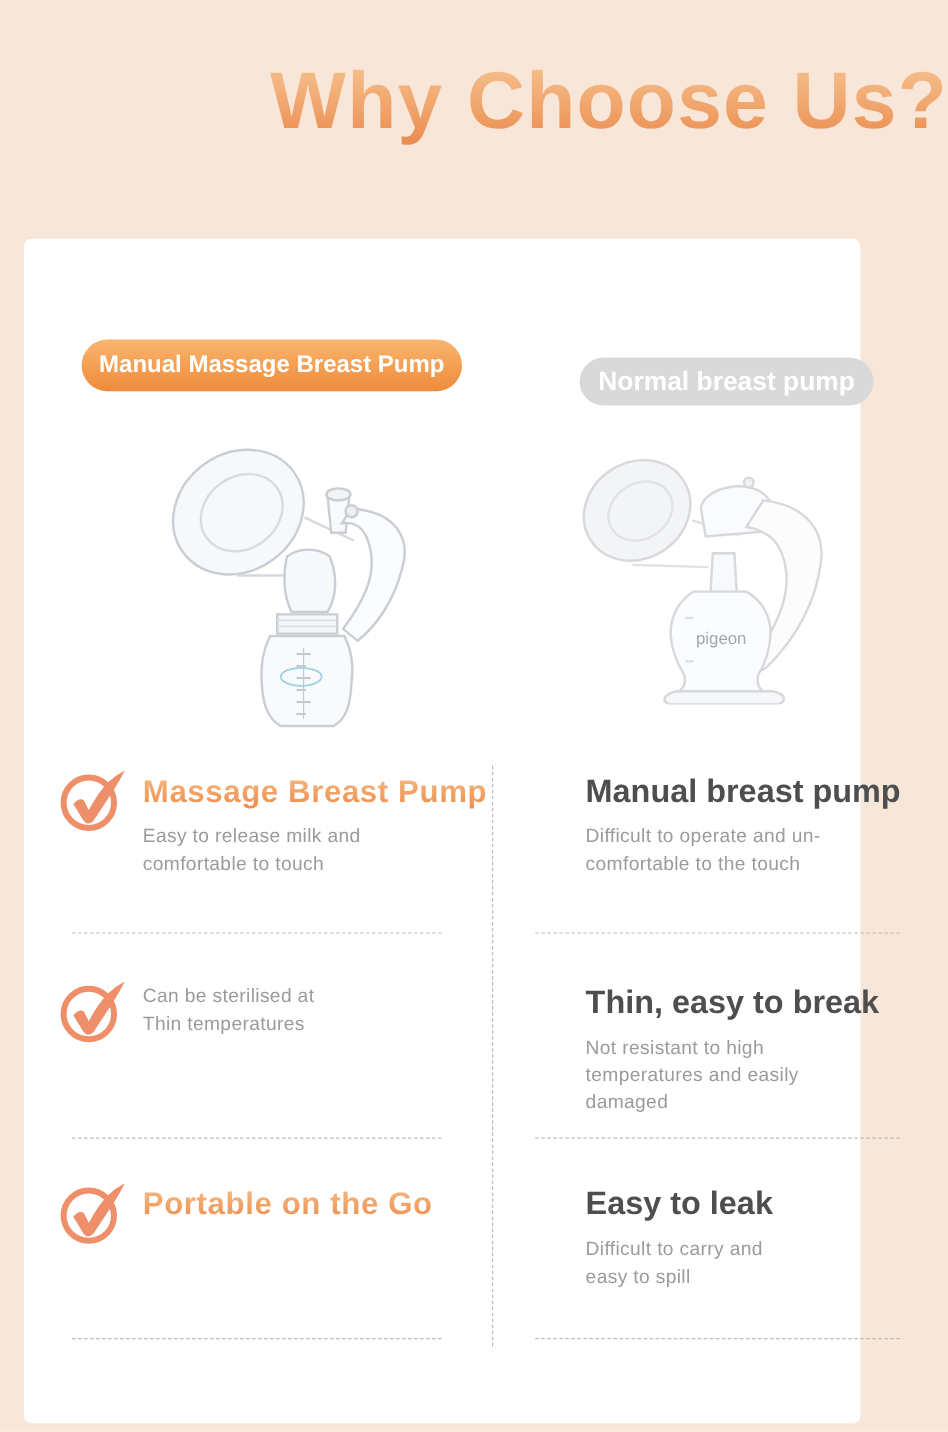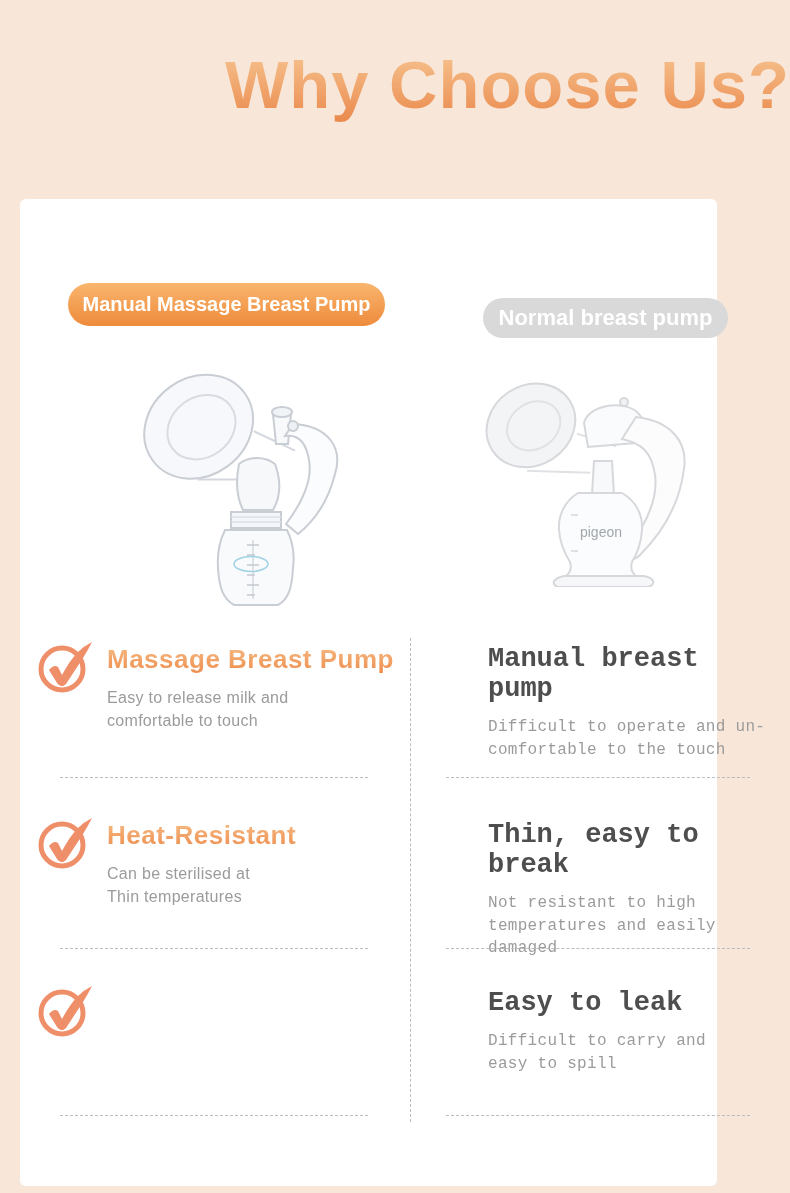--- a/index.html
+++ b/index.html
@@ -42,22 +42,22 @@
   .product-left{left:103px; top:153px;}
   .product-right{left:452px; top:166px;}
 
   .compare{position:absolute; left:0; top:437px; width:750px;}
   .vline{position:absolute; left:390px; top:2px; height:484px; width:0;
     border-left:1px dashed var(--dash);}
   .c-row{display:flex;}
   .r1{height:141px; padding-top:3px;}
   .r2{height:171px; padding-top:38px;}
   .r3{height:167px; padding-top:35px;}
-  .lcell{width:390px; padding-left:16px; display:flex; align-items:flex-start;}
-  .rcell{width:360px; padding-left:78px;font-family:Liberation Mono, monospace;}
+  .lcell{width:390px; padding-left:28px; display:flex; align-items:flex-start;}
+  .rcell{width:360px; padding-left:78px;}
   .check-wrap{width:58px; flex:0 0 58px; margin-top:1px;}
   .ltext{margin-left:13px; padding-top:5px;}
   .h-orange{
     font-size:26px; font-weight:bold; margin-bottom:12px; letter-spacing:.5px;
     background:linear-gradient(180deg,#f6bd86,#ed8a4a);
     -webkit-background-clip:text; background-clip:text;
     color:transparent; -webkit-text-fill-color:transparent;
   }
   .h-dark{font-size:27px; font-weight:bold; color:var(--heading-dark);
     margin-bottom:12px; padding-top:5px;}
@@ -168,21 +168,20 @@
 
       <div class="c-row r2">
         <div class="lcell">
           <span class="check-wrap">
             <svg width="58" height="54" viewBox="0 0 58 54">
               <circle cx="26" cy="29" r="21" fill="none" stroke="#ef8f6a" stroke-width="5"></circle>
               <path d="M13 30 Q18 24 22 27 L26 35 Q34 20 42 12 Q48 6 56 2 Q52 10 47 18 L30 44 Q25 49 21 43 Z" fill="#ef8f6a"></path>
             </svg>
           </span>
           <div class="ltext">
-            <div class="h-orange">Heat-Resistant</div>
             <div class="desc">Can be sterilised at
 Thin temperatures</div>
           </div>
         </div>
         <div class="rcell">
           <div class="h-dark">Thin, easy to break</div>
           <div class="desc">Not resistant to high
 temperatures and easily
 damaged</div>
         </div>
@@ -194,20 +193,21 @@
 
       <div class="c-row r3">
         <div class="lcell">
           <span class="check-wrap">
             <svg width="58" height="54" viewBox="0 0 58 54">
               <circle cx="26" cy="29" r="21" fill="none" stroke="#ef8f6a" stroke-width="5"></circle>
               <path d="M13 30 Q18 24 22 27 L26 35 Q34 20 42 12 Q48 6 56 2 Q52 10 47 18 L30 44 Q25 49 21 43 Z" fill="#ef8f6a"></path>
             </svg>
           </span>
           <div class="ltext">
+            <div class="h-orange">Portable on the Go</div>
           </div>
         </div>
         <div class="rcell">
           <div class="h-dark">Easy to leak</div>
           <div class="desc">Difficult to carry and
 easy to spill</div>
         </div>
       </div>
       <div class="divrow">
         <div class="div-l"></div>

